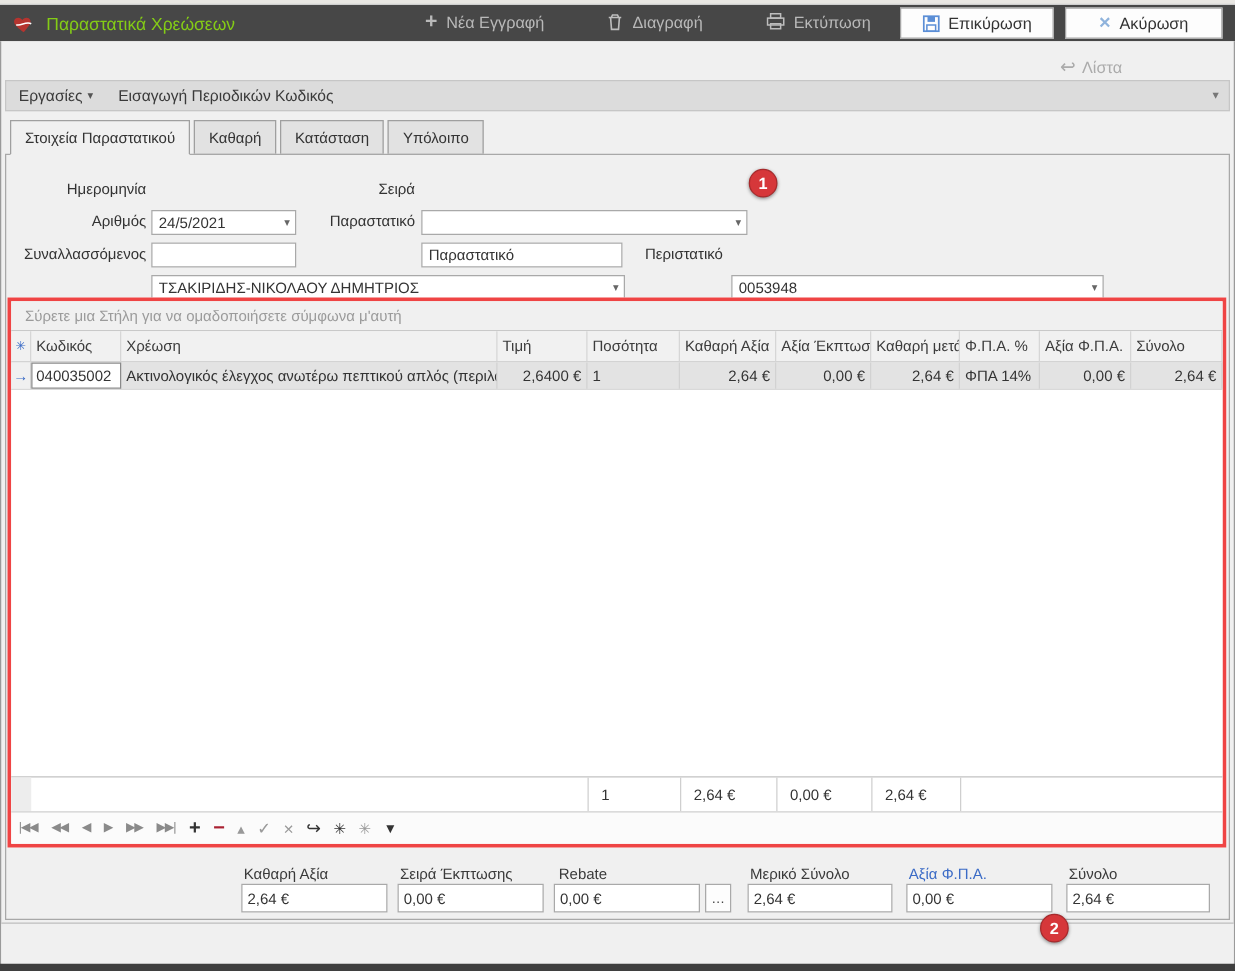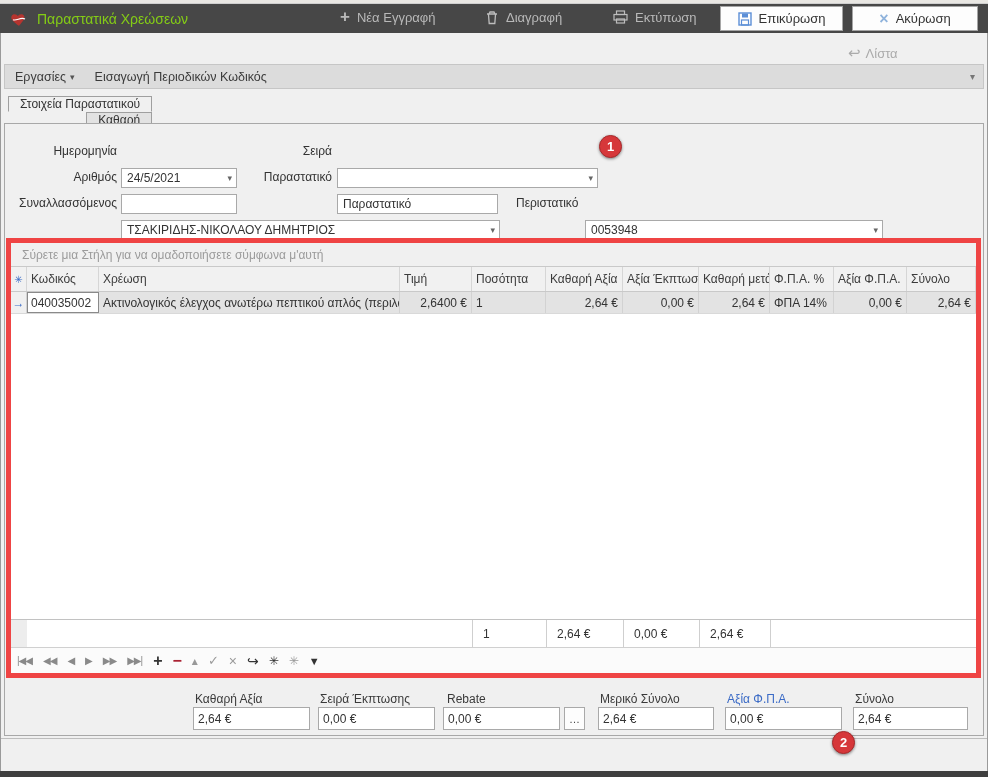--- a/index.html
+++ b/index.html
@@ -12,34 +12,34 @@
   .title-text{color:#84cc16;font-size:14px;margin-left:9px;}
   .winbtns{position:absolute;right:0;top:0;height:29px;display:flex;}
   .winbtn{width:45px;height:29px;color:#fff;display:flex;align-items:center;justify-content:center;font-size:14px;}
   .frame{position:absolute;left:0;top:33px;width:988px;height:744px;border:1px solid #9a9a9a;border-top:none;background:#f0f0f0;}
   .listbtn{position:absolute;left:848px;top:44px;display:flex;align-items:center;gap:5px;color:#ababab;font-size:13px;}
   .menubar{position:absolute;left:4px;top:64px;width:980px;height:25px;background:#dcdcdc;border:1px solid #c6c6c6;
            display:flex;align-items:center;font-size:12.5px;color:#3a3a3a;}
   .menu-item{display:flex;align-items:center;gap:4px;padding:0 10px;height:100%;}
   .menu-arrow{font-size:9px;color:#555;}
   .menubar-right-arrow{position:absolute;right:8px;font-size:10px;color:#777;}
-  .tabs{position:absolute;left:8px;top:96px;display:flex;align-items:flex-end;height:28px;flex-direction:column;}
+  .tabs{position:absolute;left:8px;top:96px;display:flex;height:28px;}
   .tab{height:28px;display:flex;align-items:center;padding:0 11px;font-size:12px;border:1px solid #9f9f9f;
        background:#e2e2e2;color:#333;margin-right:3px;}
   .tab.active{background:#f0f0f0;border-bottom:1px solid #f0f0f0;height:28px;z-index:3;}
   .tabpage{position:absolute;left:4px;top:123px;width:980px;height:613px;border:1px solid #a8a8a8;background:#f0f0f0;}
   .lbl{position:absolute;font-size:12px;color:#333;text-align:right;white-space:nowrap;}
   .box{position:absolute;background:#fff;border:1px solid #a9a9a9;font-size:12px;display:flex;align-items:center;
        padding:0 5px;white-space:nowrap;overflow:hidden;margin-top:28px;}
   .combo-arrow{position:absolute;right:4px;top:50%;transform:translateY(-50%);font-size:9px;color:#666;}
   .badge{position:absolute;width:23px;height:23px;border-radius:50%;background:#d6373a;border:1px solid #a72a2c;
          color:#fff;font-size:13px;font-weight:bold;display:flex;align-items:center;justify-content:center;
          box-shadow:0 1px 3px rgba(0,0,0,.45);z-index:9;}
   
-  .gridbox{position:absolute;left:6px;top:238px;width:975px;height:440px;border:5px solid #ef4444;background:#fff;
+  .gridbox{position:absolute;left:6px;top:238px;width:975px;height:440px;border:3px solid #ef4444;background:#fff;
            display:flex;flex-direction:column;font-size:12px;}
   .group-panel{height:24px;background:#f0f0f0;border-bottom:1px solid #c9c9c9;display:flex;align-items:center;
                padding-left:11px;color:#9b9b9b;}
   .grid-header{height:25px;display:flex;background:#f1f1f1;border-bottom:1px solid #c9c9c9;color:#3c3c3c;}
   .hcell{border-right:1px solid #d6d6d6;display:flex;align-items:center;padding:0 4px;overflow:hidden;white-space:nowrap;}
   .grid-row{height:22px;display:flex;background:#e3e3e3;border-bottom:1px solid #d9d9d9;}
   .cell{display:flex;align-items:center;padding:0 4px;overflow:hidden;white-space:nowrap;border-right:1px solid #d2d2d2;}
   .num{justify-content:flex-end;}
   .c0{width:16px;} .c1{width:72px;} .c2{width:301px;} .c3{width:72px;} .c4{width:74px;} .c5{width:77px;}
   .c6{width:76px;} .c7{width:71px;} .c8{width:64px;} .c9{width:73px;} .c10{flex:1;}

